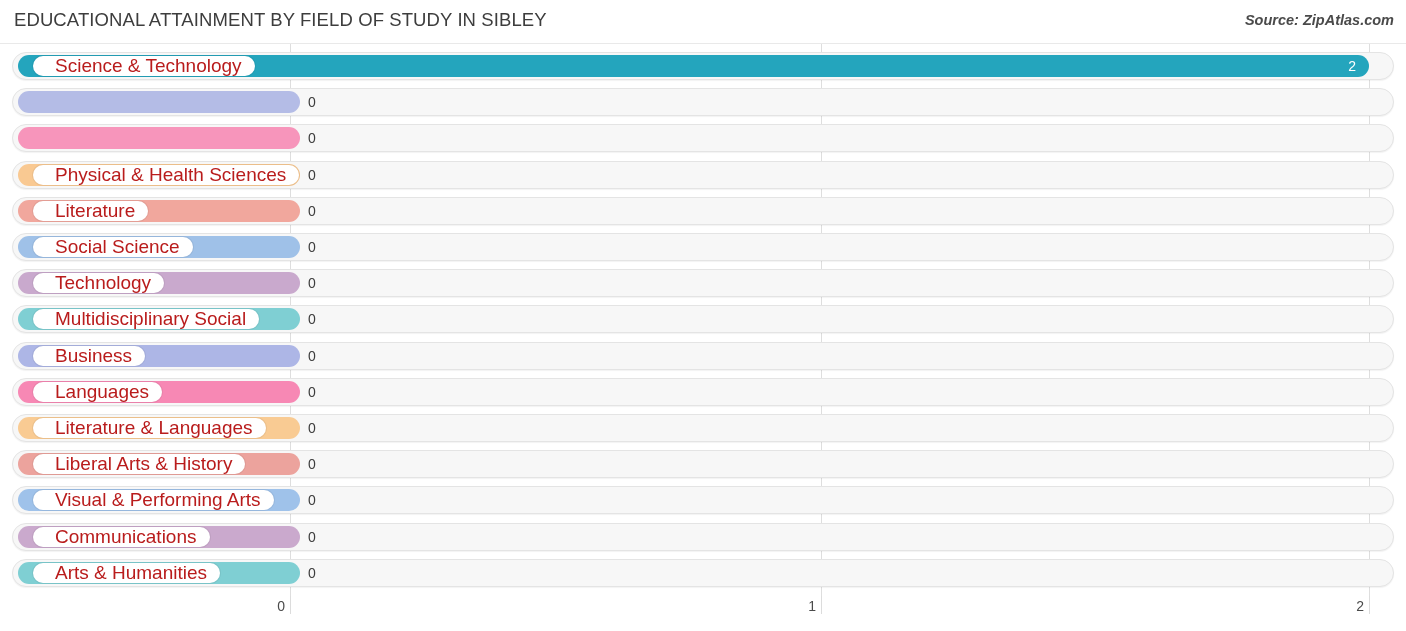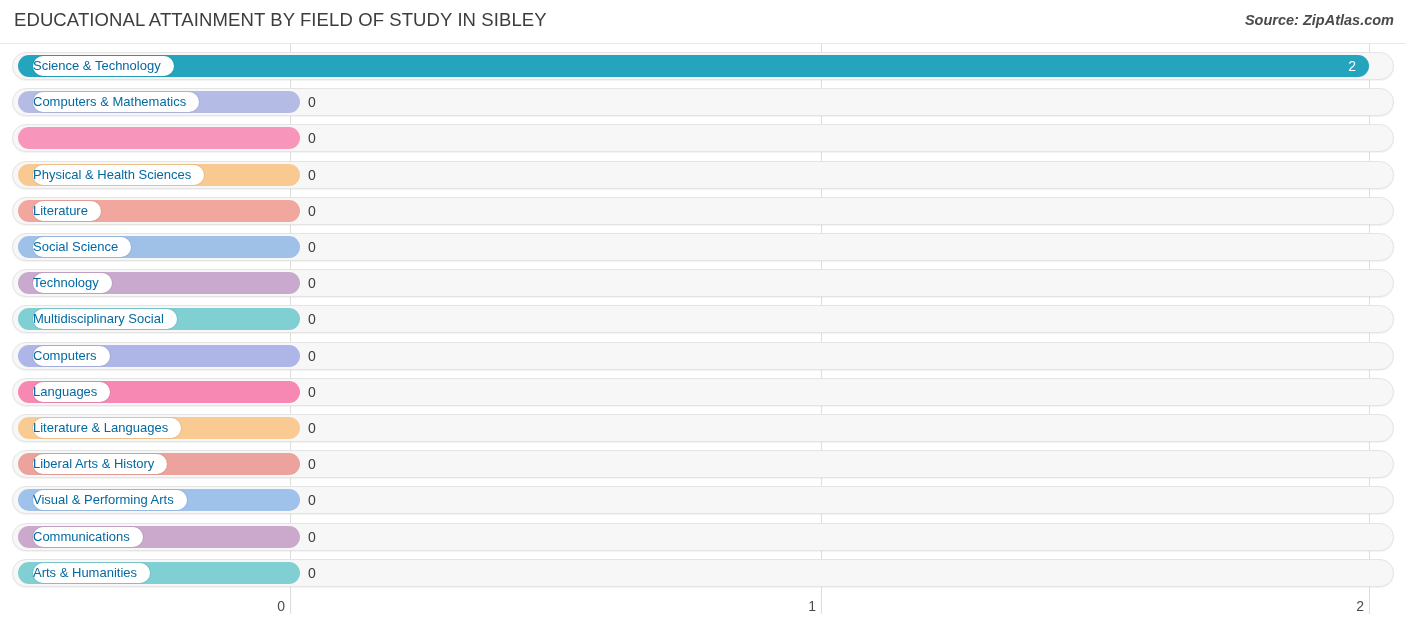--- a/index.html
+++ b/index.html
@@ -104,24 +104,24 @@
     font-size: 14px;
     color: #ffffff;
   }
   .label-pill {
     position: absolute;
     left: 21px;
     top: 4px;
     height: 20px;
     background: #ffffff;
     border-radius: 10px;
-    padding: 0 13px 0 0;
+    padding: 0 13px 0 22px;
     line-height: 20px;
-    font-size: 13px;
-    color: #0369a1;
+    font-size: 19px;
+    color: #b91c1c;
     white-space: nowrap;
     box-shadow: 0 0 0 1px rgba(0,0,0,0.055);
   }
   .value-out {
     position: absolute;
     left: 296px;
     top: 4px;
     line-height: 20px;
     font-size: 14px;
     color: #3c3c3c;
@@ -168,21 +168,20 @@
       <div class="track"></div>
       <div class="bar" style="width: 1351px; background: rgb(36, 165, 189);">
         <span class="bar-value-in">2</span>
       </div>
       <div class="label-pill">Science &amp; Technology</div>
     </div>
     <div class="row" style="top: 44.2px;">
       <div class="track"></div>
       <div class="bar" style="width: 282px; background: rgb(180, 188, 230);"></div>
       <div class="value-out">0</div>
-      <div class="label-pill">Computers &amp; Mathematics</div>
     </div>
     <div class="row" style="top: 80.4px;">
       <div class="track"></div>
       <div class="bar" style="width: 282px; background: rgb(247, 149, 187);"></div>
       <div class="value-out">0</div>
     </div>
     <div class="row" style="top: 116.6px;">
       <div class="track"></div>
       <div class="bar" style="width: 282px; background: rgb(249, 201, 146);"></div>
       <div class="value-out">0</div>
@@ -209,21 +208,21 @@
     <div class="row" style="top: 261.4px;">
       <div class="track"></div>
       <div class="bar" style="width: 282px; background: rgb(127, 207, 211);"></div>
       <div class="value-out">0</div>
       <div class="label-pill">Multidisciplinary Social</div>
     </div>
     <div class="row" style="top: 297.6px;">
       <div class="track"></div>
       <div class="bar" style="width: 282px; background: rgb(173, 182, 230);"></div>
       <div class="value-out">0</div>
-      <div class="label-pill">Computers</div>
+      <div class="label-pill">Business</div>
     </div>
     <div class="row" style="top: 333.8px;">
       <div class="track"></div>
       <div class="bar" style="width: 282px; background: rgb(247, 136, 180);"></div>
       <div class="value-out">0</div>
       <div class="label-pill">Languages</div>
     </div>
     <div class="row" style="top: 370px;">
       <div class="track"></div>
       <div class="bar" style="width: 282px; background: rgb(249, 203, 147);"></div>

